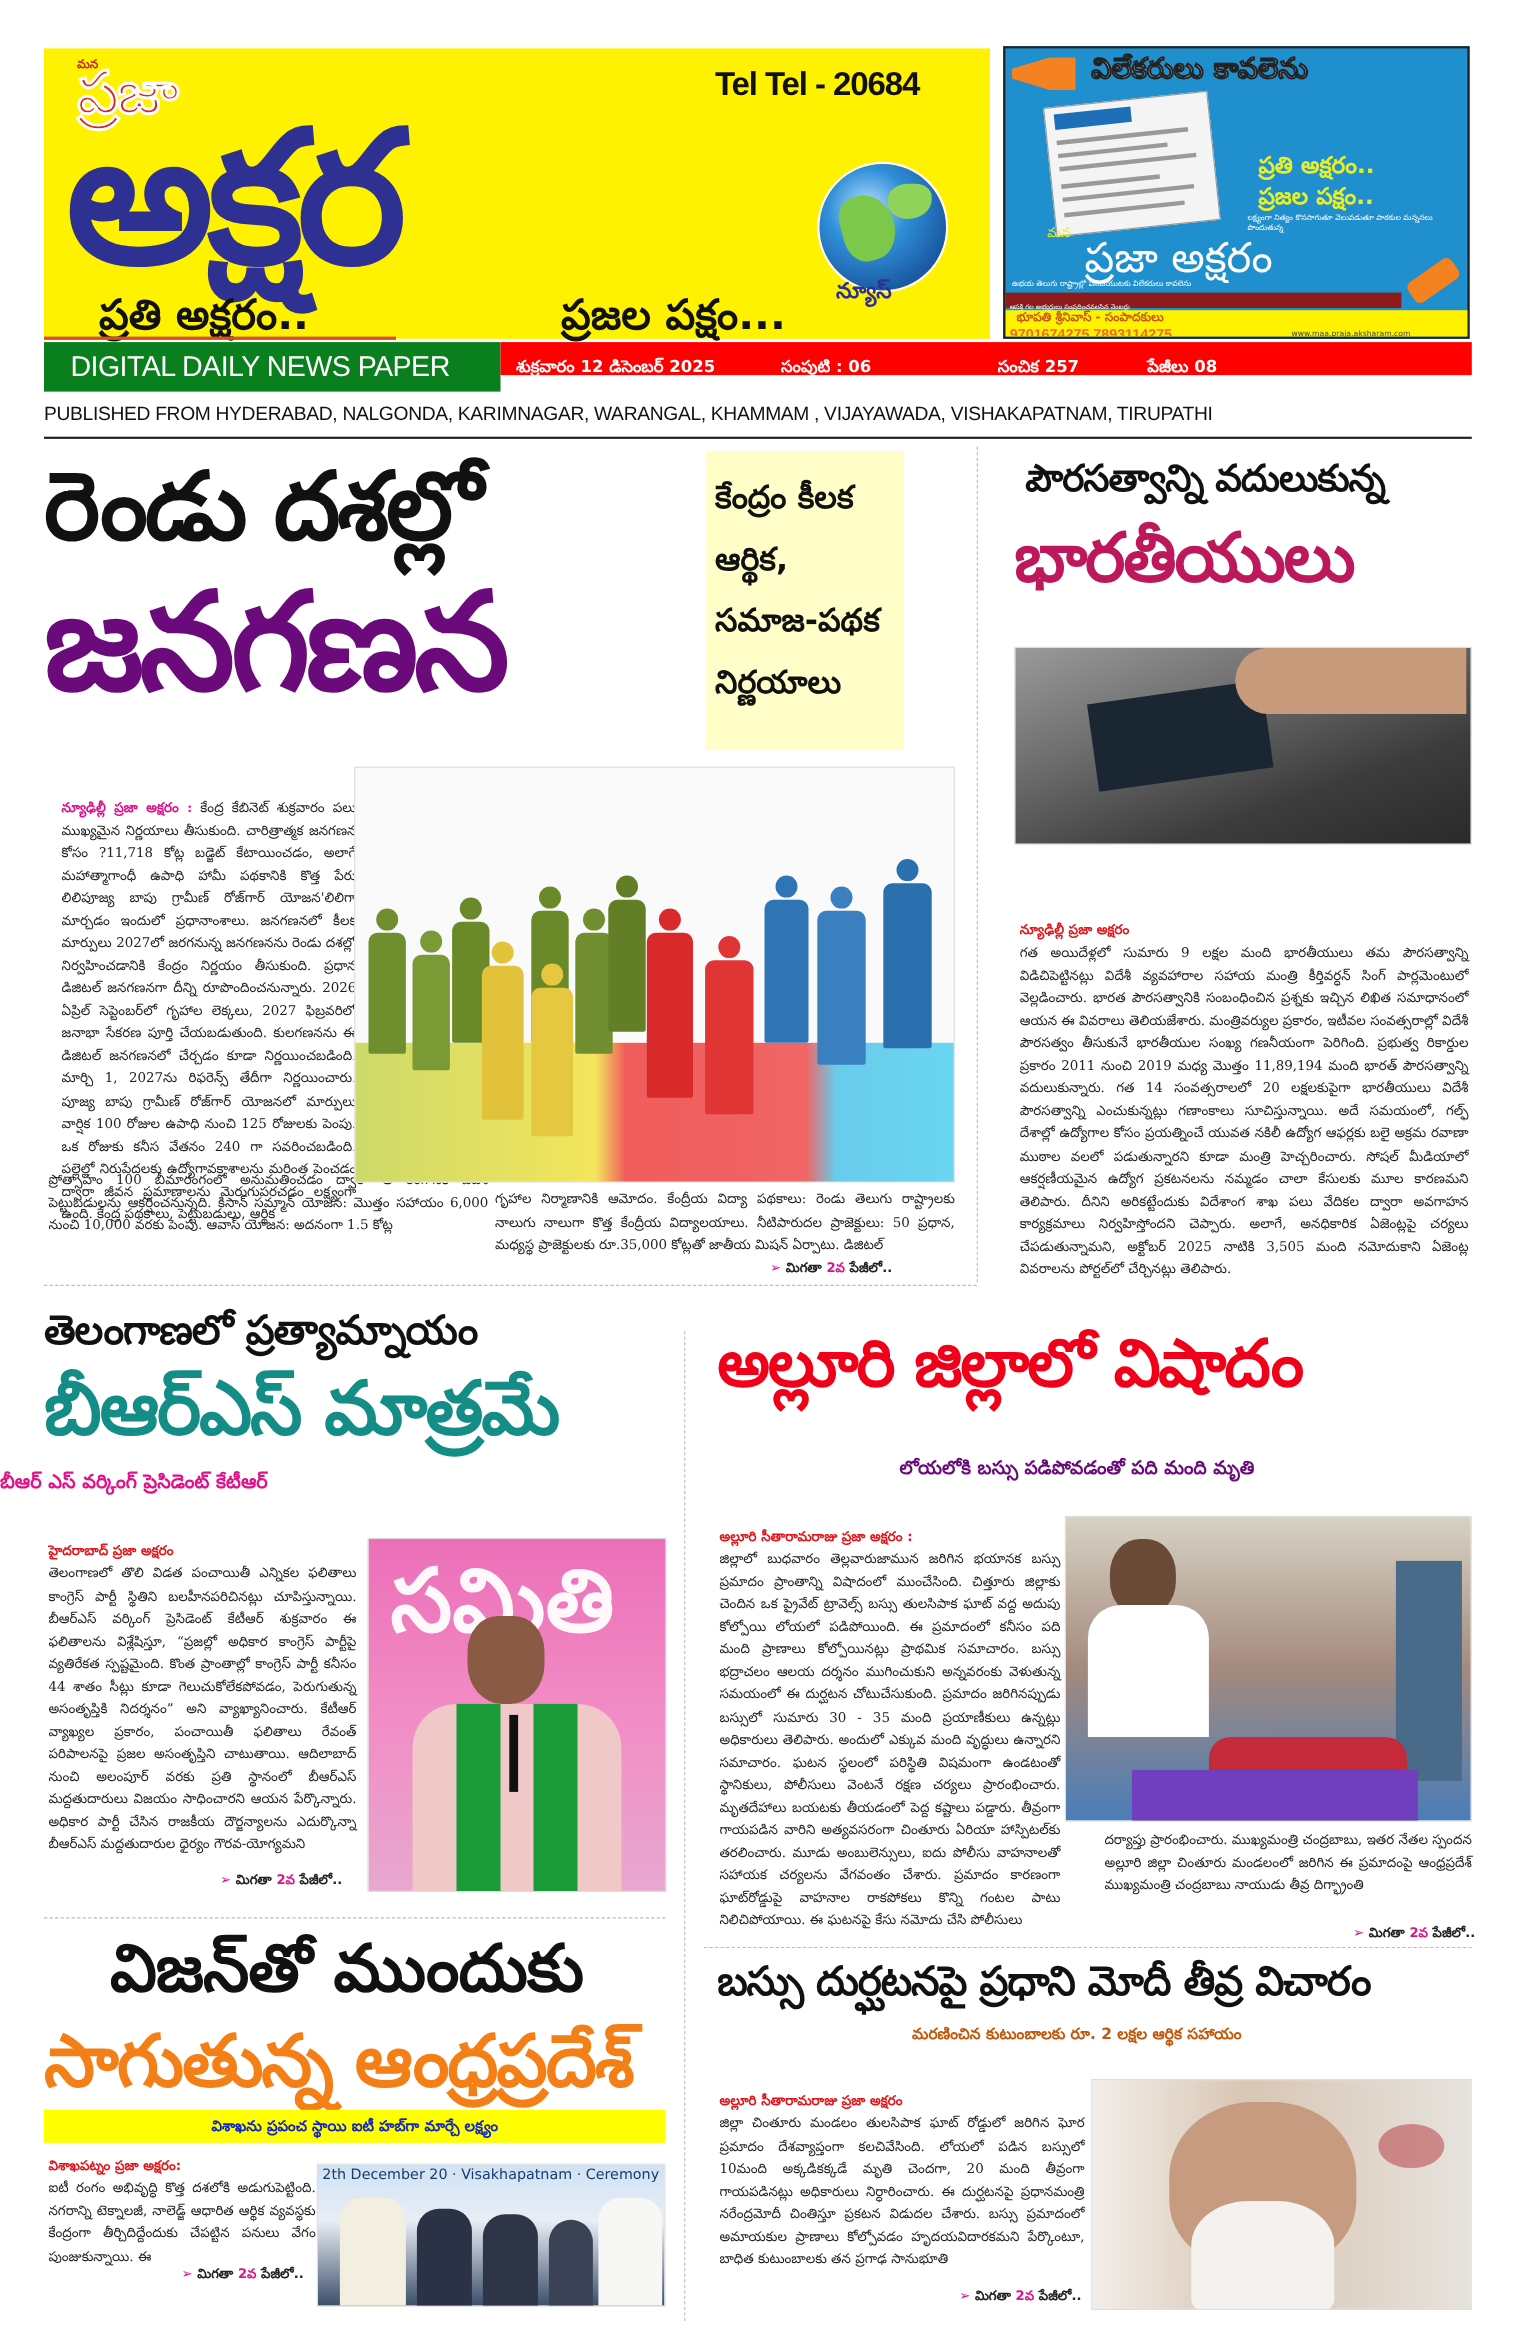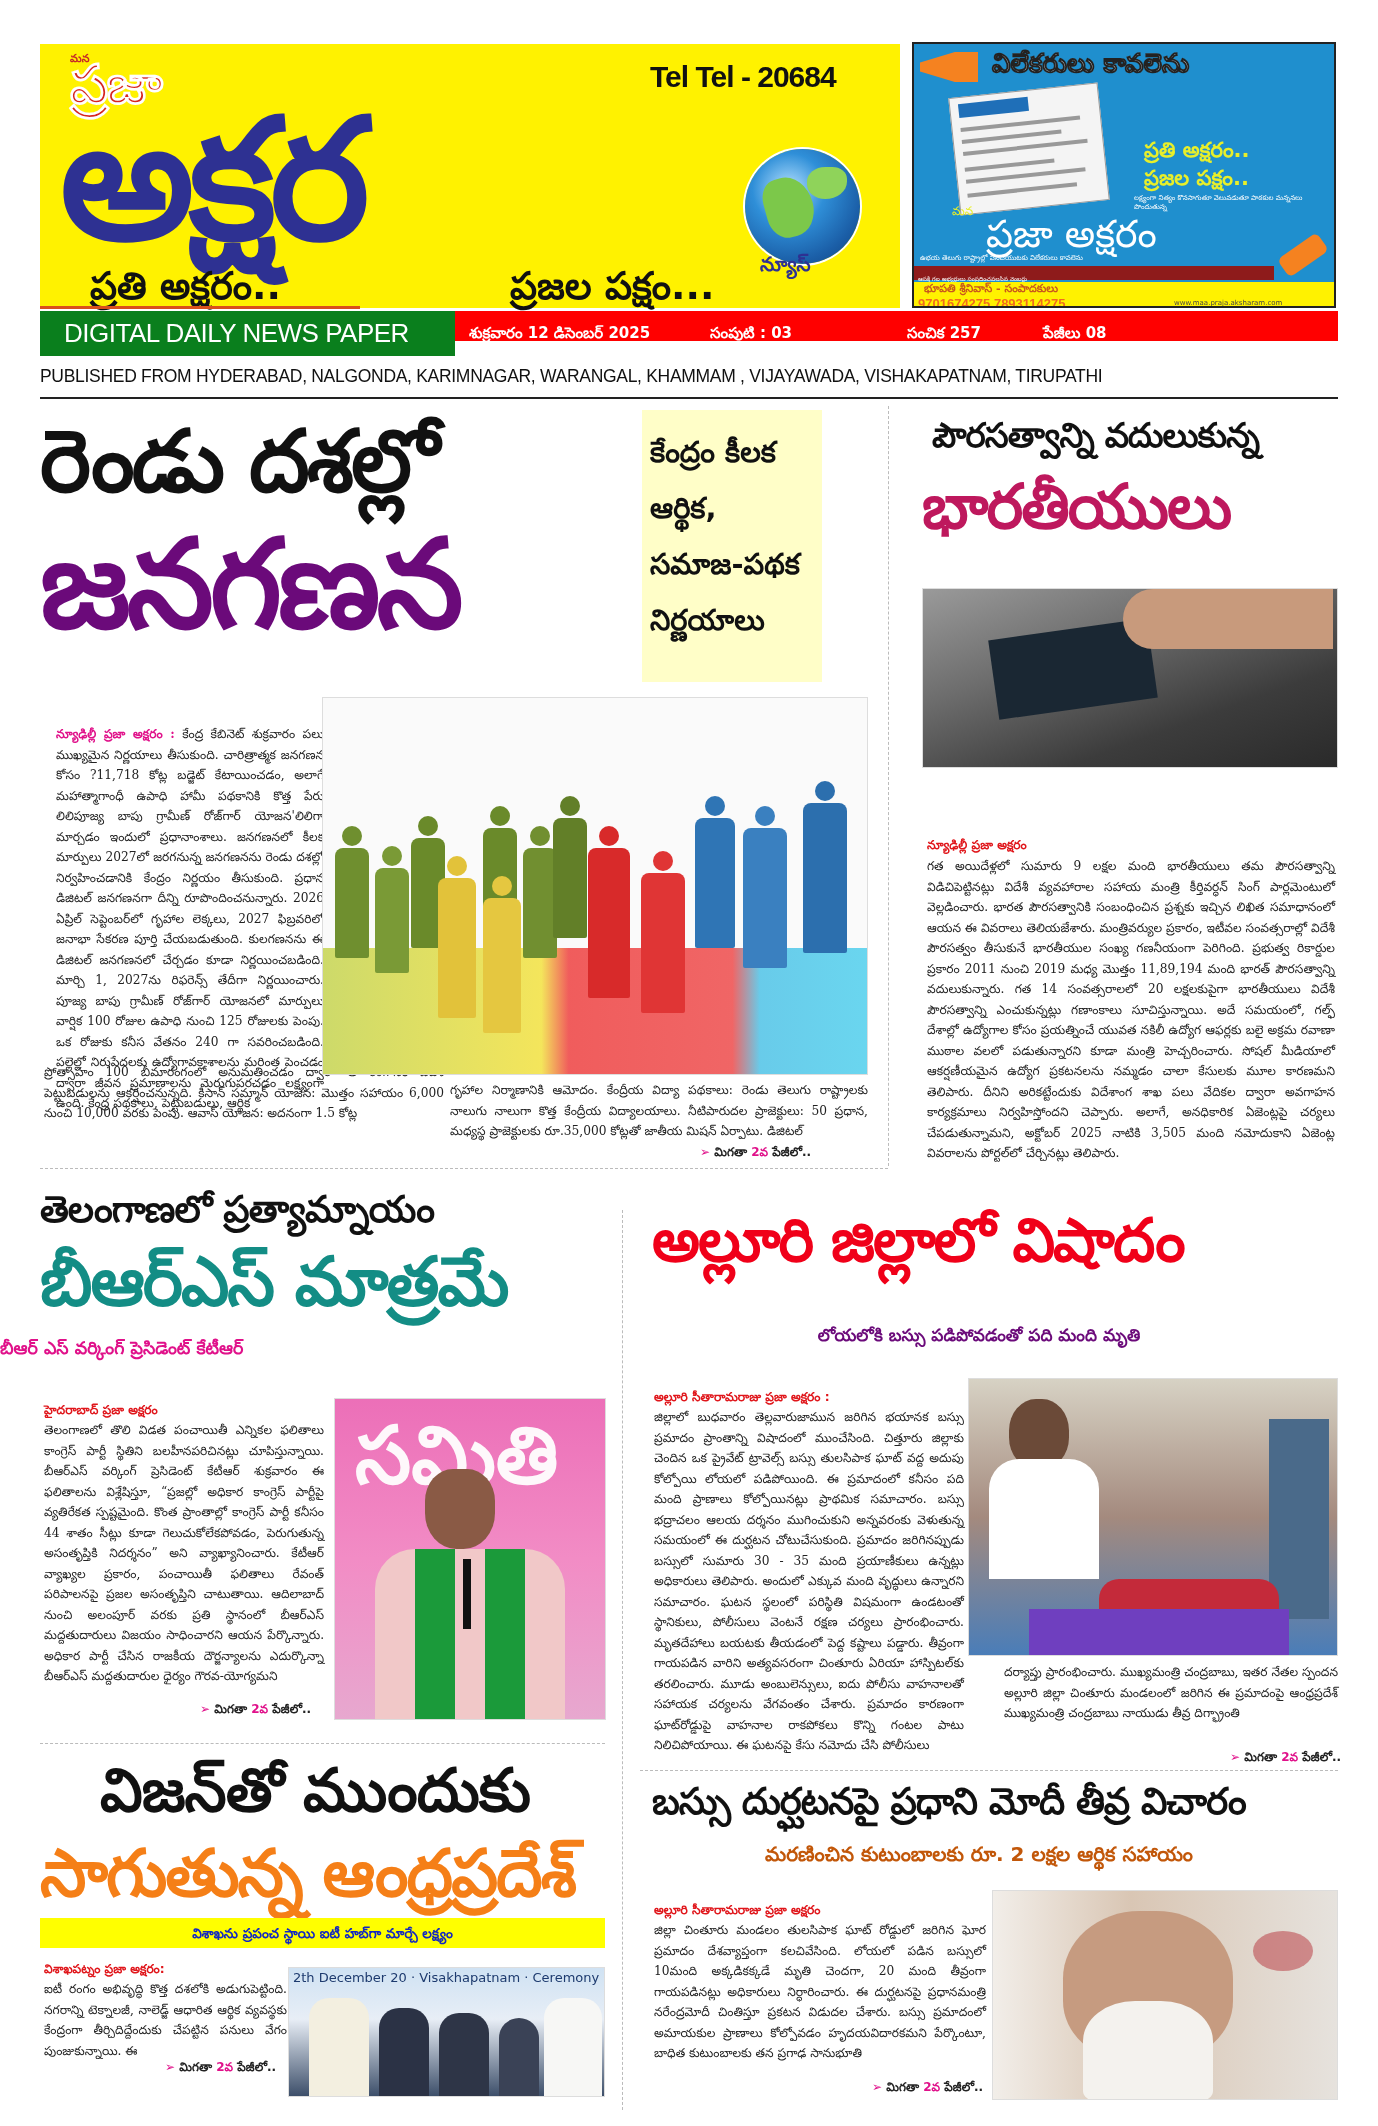--- a/index.html
+++ b/index.html
@@ -107,21 +107,21 @@
   .s5-h1 { left: 100px; top: 1755px; font-size: 60px; font-weight: bold; color: #111; letter-spacing: -1px; }
   .s5-h2 { left: 40px; top: 1835px; font-size: 66px; font-weight: bold; color: #f57f17; letter-spacing: -2px; }
   .s5-yellow { left: 40px; top: 1918px; width: 565px; height: 30px; background: #ffff00; text-align: center; font-size: 13.5px; font-weight: bold; color: #1227c2; line-height: 30px; }
   .s5-dateline { left: 44px; top: 1962px; }
   .s5-body { left: 44px; top: 1979px; width: 243px; }
   .s5-cont { left: 165px; top: 2060px; }
   .s5-photo { left: 288px; top: 1967px; width: 317px; height: 130px; background: linear-gradient(180deg, #cfe2f3 0%, #e8eef6 40%, #3d4f6a 100%); }
 
   
   .s6-h1 { left: 652px; top: 1780px; font-size: 37px; font-weight: bold; color: #111; letter-spacing: -1px; }
-  .s6-sub { left: 620px; top: 1842px; width: 718px; text-align: center; font-size: 20px; font-weight: bold; color: #c25709; }
+  .s6-sub { left: 620px; top: 1842px; width: 718px; text-align: center; font-size: 14px; font-weight: bold; color: #c25709; }
   .s6-dateline { left: 654px; top: 1903px; }
   .s6-body { left: 654px; top: 1920px; width: 332px; }
   .s6-cont { left: 872px; top: 2080px; }
   .s6-photo { left: 992px; top: 1890px; width: 346px; height: 210px; background: linear-gradient(90deg, #f2eee9 0%, #d9c6b4 40%, #e6e2dd 100%); }
 </style>
 </head>
 <body>
 
 <div class="abs masthead">
   <div class="abs mh-small">మన</div>
@@ -160,21 +160,21 @@
   <div class="abs ad-mic"></div>
   <div class="abs ad-yellow"></div>
   <div class="abs ad-editor">భూపతి శ్రీనివాస్ - సంపాదకులు</div>
   <div class="abs ad-phone">9701674275.7893114275</div>
   <div class="abs ad-url">www.maa.praja.aksharam.com</div>
 </div>
 
 <div class="abs bar-green">DIGITAL DAILY NEWS PAPER</div>
 <div class="abs bar-red">
   <span style="left:14px">శుక్రవారం 12 డిసెంబర్ 2025</span>
-  <span style="left:255px">సంపుటి : 03</span>
+  <span style="left:255px">సంపుటి : 06</span>
   <span style="left:452px">సంచిక 257</span>
   <span style="left:588px">పేజీలు 08</span>
 </div>
 <div class="abs published">PUBLISHED FROM HYDERABAD, NALGONDA, KARIMNAGAR, WARANGAL, KHAMMAM , VIJAYAWADA, VISHAKAPATNAM, TIRUPATHI</div>
 <div class="abs rule-top"></div>
 
 <div class="abs s1-h1">రెండు దశల్లో</div>
 <div class="abs s1-h2">జనగణన</div>
 <div class="abs s1-side">
   <div>కేంద్రం కీలక</div>

